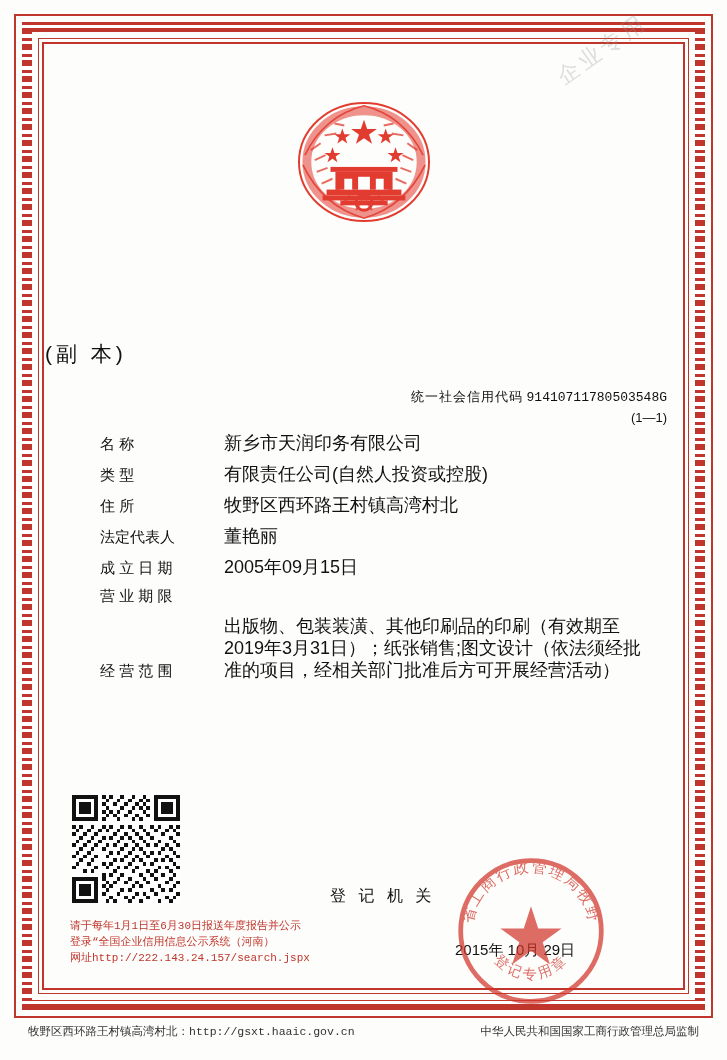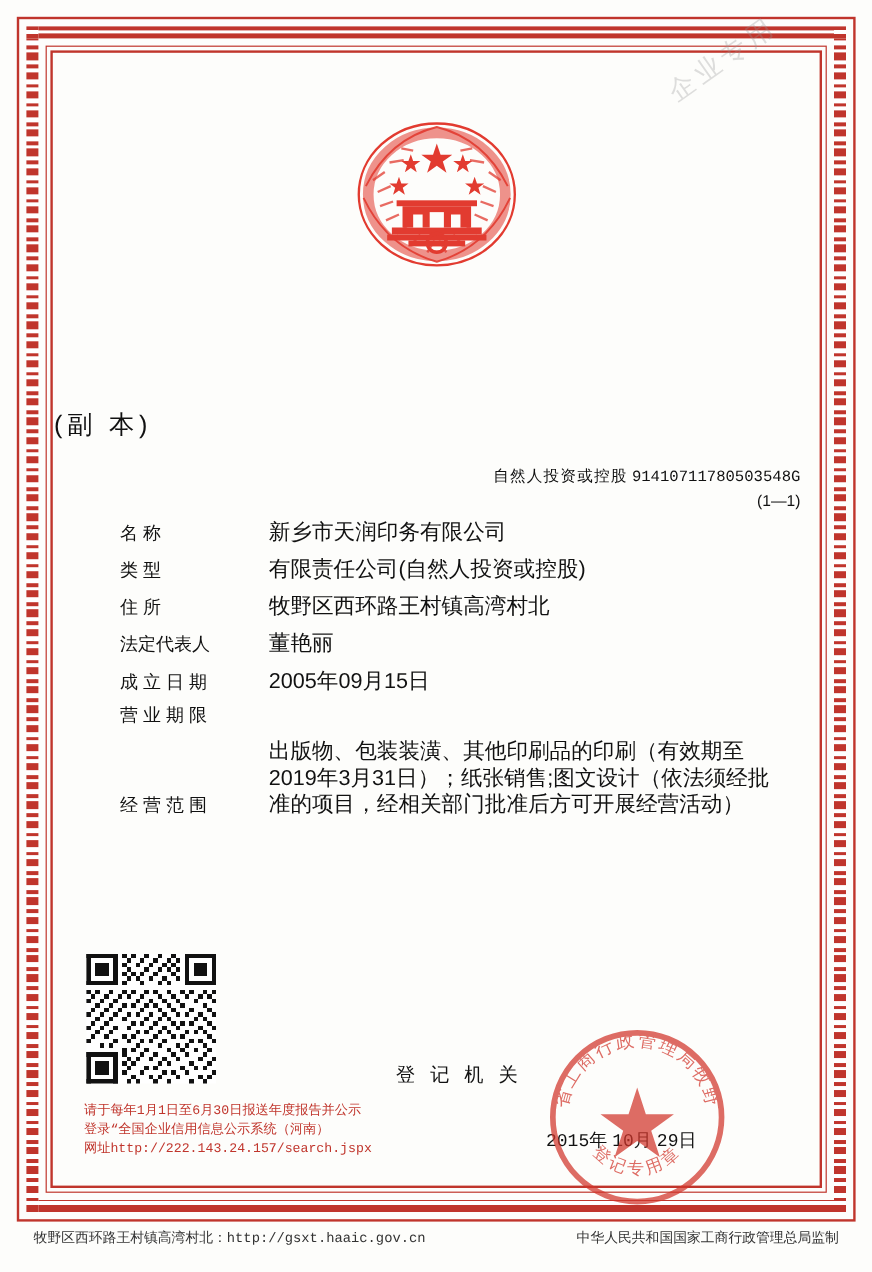--- a/index.html
+++ b/index.html
@@ -85,21 +85,21 @@
     font-family:"Liberation Mono","DejaVu Sans Mono",monospace;
     font-size:11px;line-height:16px;color:#c0352c;
   }
   
   .authority{
     position:absolute;left:330px;top:886px;font-size:16px;color:#111;letter-spacing:4px;
   }
   .issue-date{
     position:absolute;left:455px;top:941px;font-size:15px;color:#111;
   }
-  .issue-date .n{font-family:Liberation Mono, monospace;}
+  .issue-date .n{font-family:Liberation Sans, sans-serif;}
   
   .seal{
     position:absolute;left:455px;top:855px;width:152px;height:152px;
     opacity:.72;
   }
   
   .footer{
     position:absolute;left:0;right:0;bottom:14px;height:22px;
     font-size:11.5px;color:#333;
   }
@@ -181,21 +181,21 @@
       <g fill="#e23b30">
         <rect x="46" y="106" width="48" height="5"></rect>
         <circle cx="70" cy="108" r="8" fill="none" stroke="#e23b30" stroke-width="3"></circle>
       </g>
     </svg>
   </div>
 
   <div class="subtitle">(副  本)</div>
 
   <div class="code-line">
-    <span class="lbl">自然人投资或控股</span>
+    <span class="lbl">统一社会信用代码</span>
     <span class="val">91410711780503548G</span>
   </div>
   <div class="page-no">(1—1)</div>
 
   <div class="fields">
     <div class="row">
       <div class="k">名        称</div>
       <div class="v">新乡市天润印务有限公司</div>
     </div>
     <div class="row">

